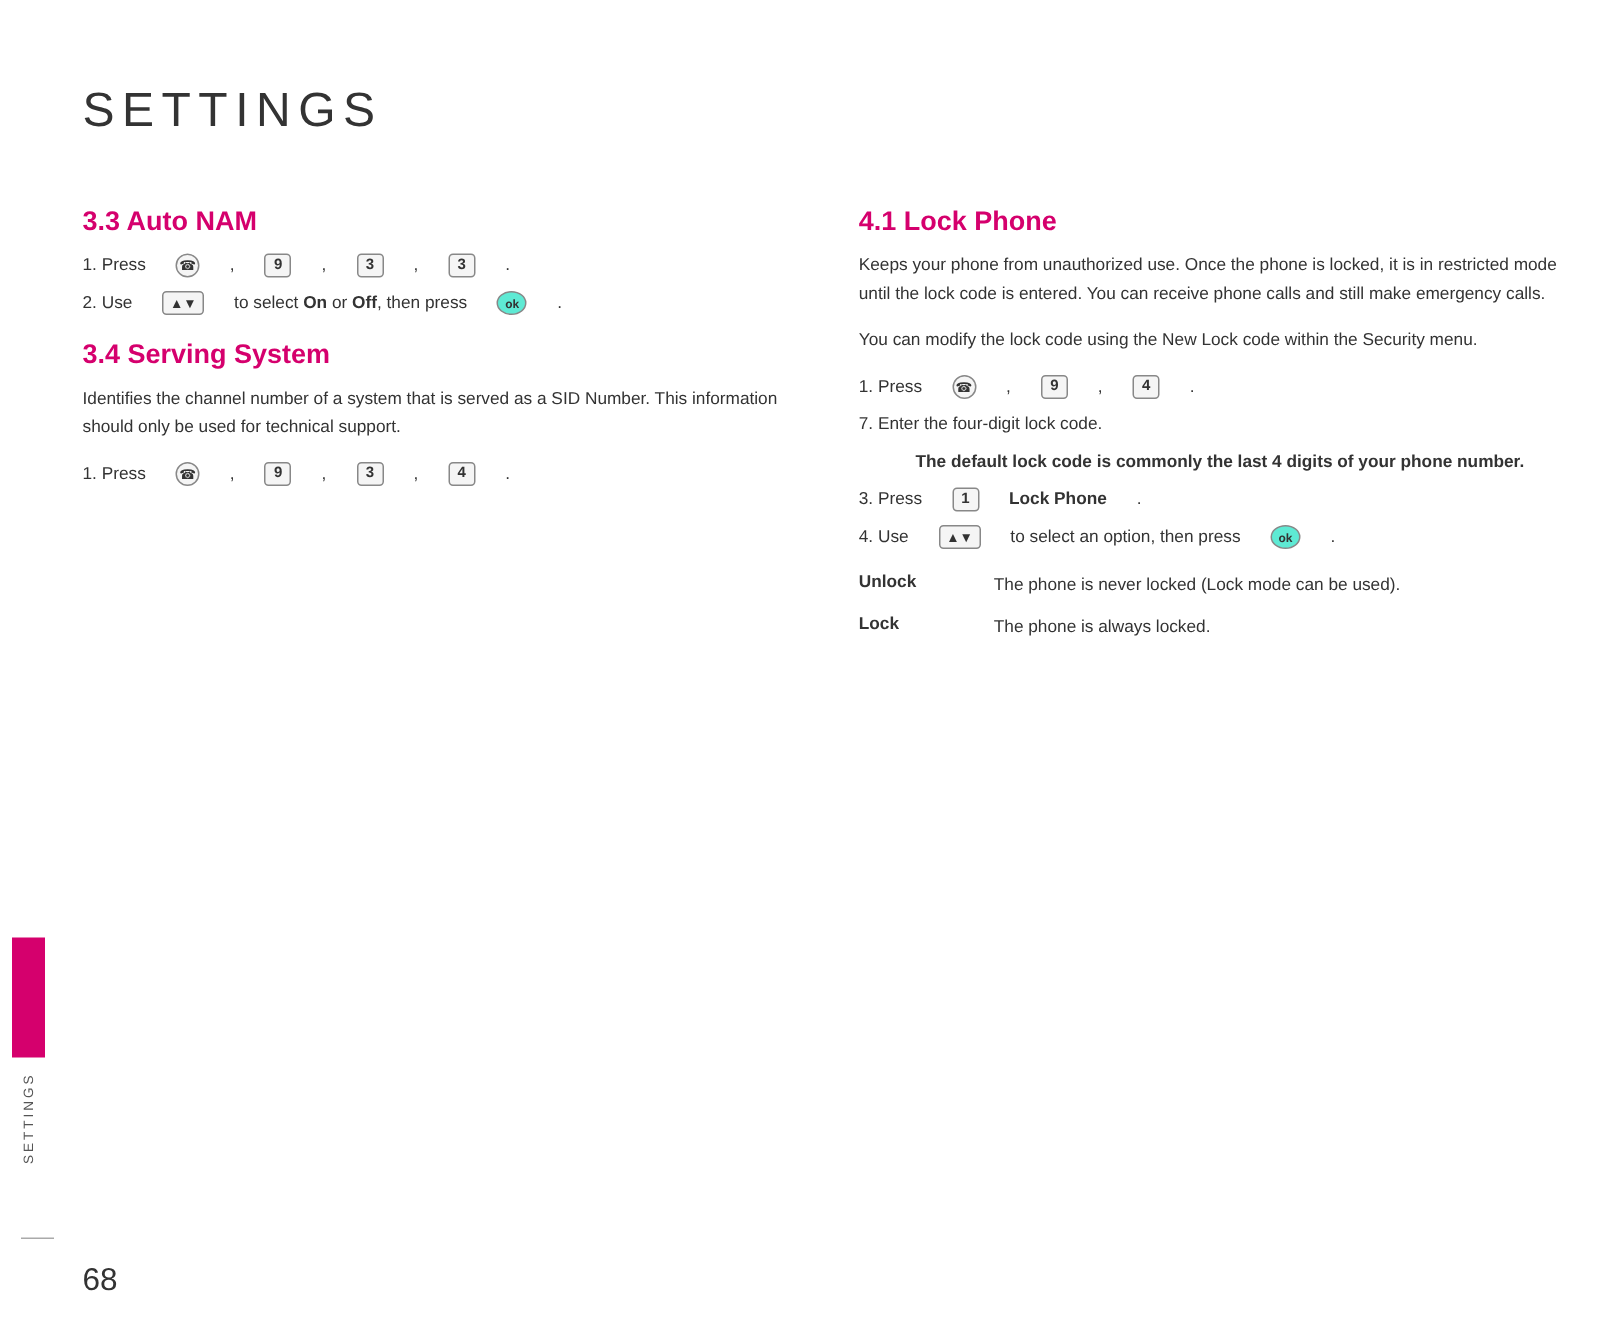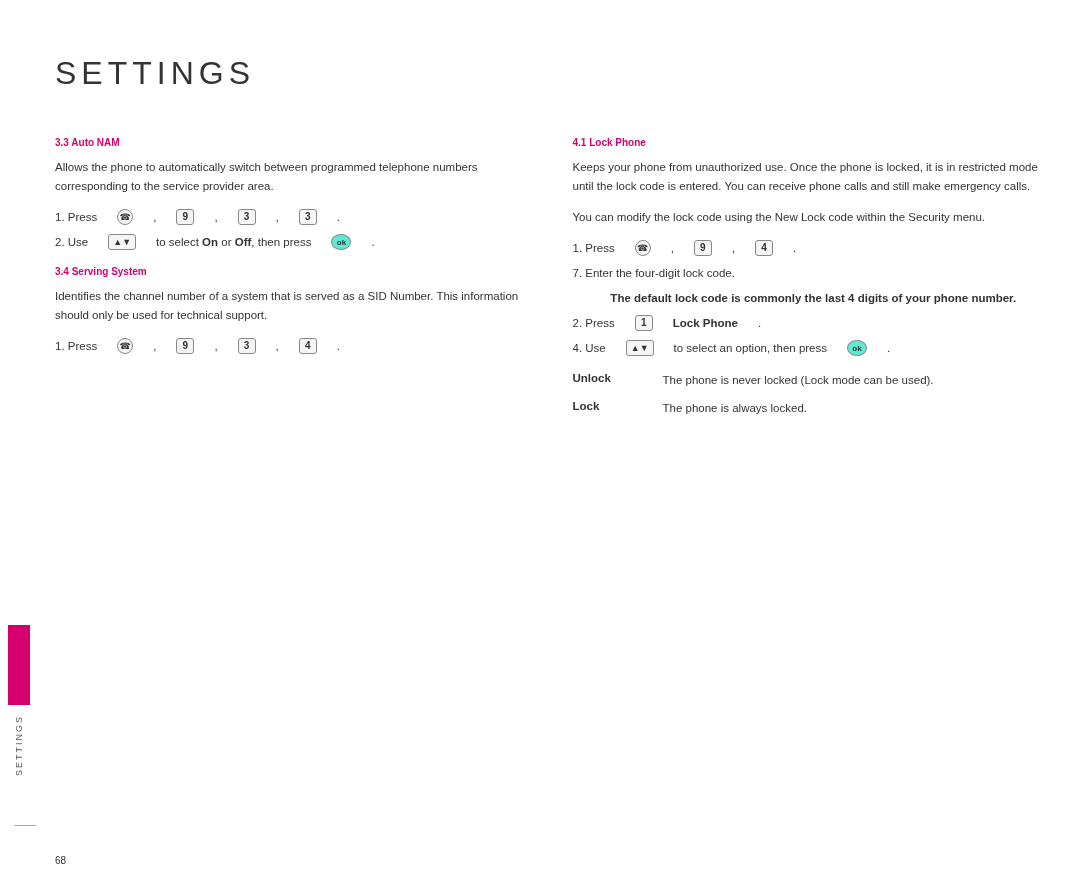--- a/index.html
+++ b/index.html
@@ -57,21 +57,21 @@
       bottom: 70px;
       width: 22px;
       height: 1px;
       background: #aaa;
     }
 
     .page-number {
       position: absolute;
       left: 55px;
       bottom: 30px;
-      font-size: 10px;
+      font-size: 21px;
       color: #333;
     }
 
     
     .content {
       position: absolute;
       left: 55px;
       top: 0;
       right: 0;
       bottom: 0;
@@ -97,21 +97,21 @@
     .col-left {
       flex: 1;
     }
 
     .col-right {
       flex: 1;
     }
 
     
     .section-heading {
-      font-size: 10px;
+      font-size: 18px;
       font-weight: 700;
       color: #d5006d;
       margin-bottom: 10px;
     }
 
     .body-text {
       font-size: 11.5px;
       line-height: 1.65;
       color: #333;
       margin-bottom: 12px;
@@ -235,21 +235,20 @@
   <div class="content">
 
     <h1 class="main-title">SETTINGS</h1>
 
     <div class="columns">
 
       <div class="col-left">
 
         <div>
           <div class="section-heading">3.3 Auto NAM</div>
-          <p class="body-text">Allows the phone to automatically switch between programmed telephone numbers corresponding to the service provider area.</p>
 
           <div class="step-list">
 
             <div class="step-item">
               <span>1. Press</span>
               <span class="key-icon-circle">☎</span>
               <span>,</span>
               <span class="key-btn">9</span>
               <span>,</span>
               <span class="key-btn">3</span>
@@ -311,21 +310,21 @@
 
             <div class="step-item">
               <span>7. Enter the four-digit lock code.</span>
             </div>
 
             <div class="step-item" style="padding-left: 14px; display: block;">
               <span style="font-size:11.5px; line-height:1.65; color:#333;font-weight:bold;">The default lock code is commonly the last 4 digits of your phone number.</span>
             </div>
 
             <div class="step-item">
-              <span>2. Press</span>
+              <span>3. Press</span>
               <span class="key-btn">1</span>
               <span class="bold">Lock Phone</span>
               <span>.</span>
             </div>
 
             <div class="step-item">
               <span>4. Use</span>
               <span class="key-nav">▲▼</span>
               <span>to select an option, then press</span>
               <span class="key-icon-ok">ok</span>

